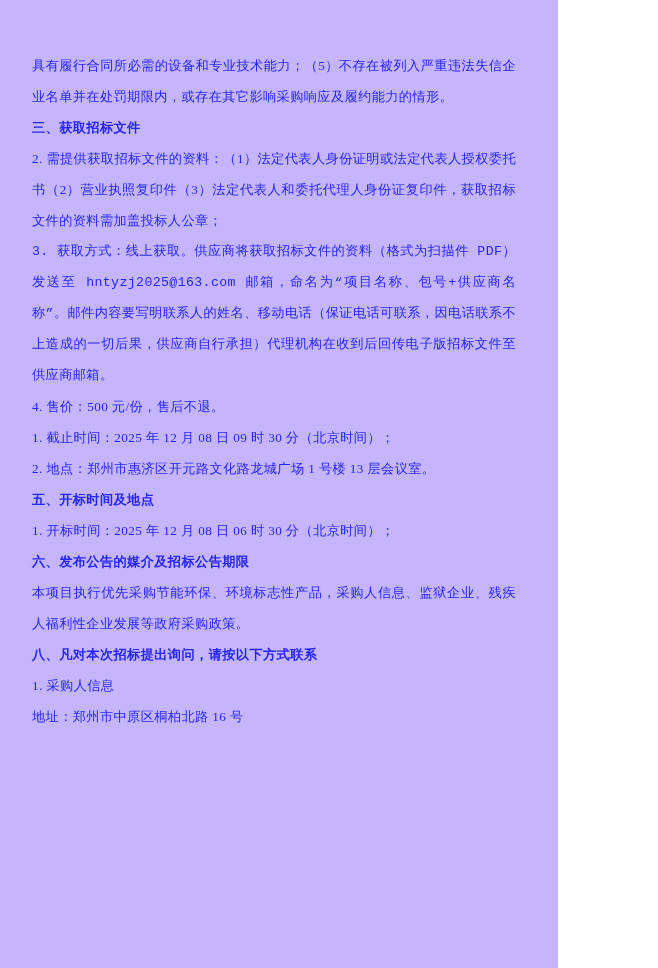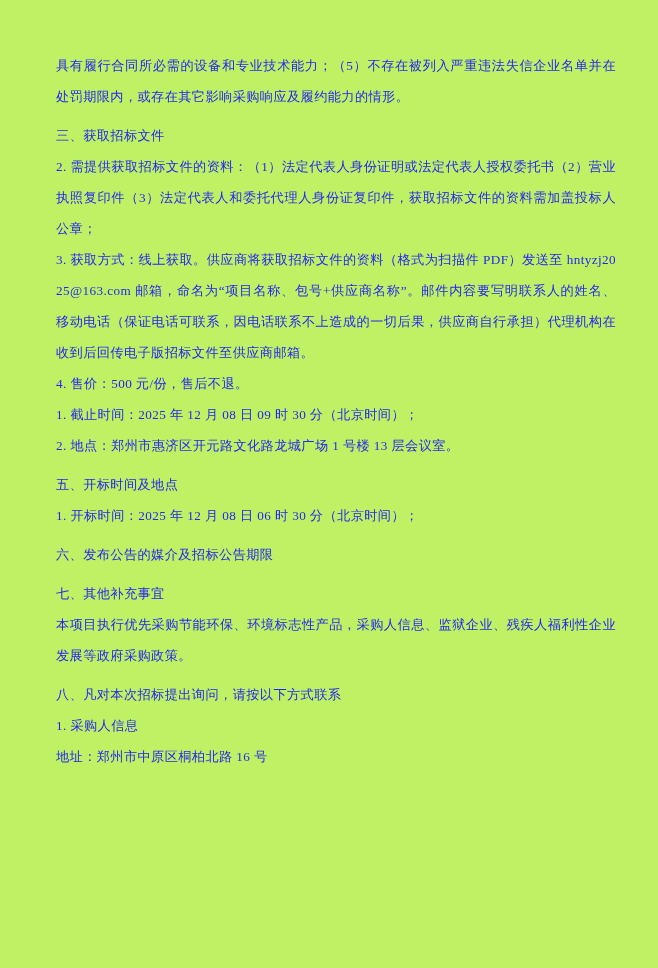--- a/index.html
+++ b/index.html
@@ -8,62 +8,61 @@
     background: #ffffff;
   }
   body {
     width: 658px;
     height: 968px;
     font-family: "Liberation Serif", "DejaVu Serif", serif;
     color: #2222ee;
   }
   .page {
     position: relative;
-    width: 658px;
+    width: 558px;
     height: 968px;
     box-sizing: border-box;
-    padding: 50px 42px 0 56px;
-    background: #bef264;
+    padding: 50px 42px 0 32px;
+    background: #c4b5fd;
     overflow: hidden;
   }
   .doc {
     display: block;
   }
   .para {
     font-size: 13.2px;
     line-height: 31px;
     color: #2626f0;
     text-align: justify;
     text-justify: inter-ideograph;
     letter-spacing: 0.4px;
     margin: 0;
     white-space: normal;
   }
   .para.heading {
-    font-weight: normal;
-    margin-top: 8px;
+    font-weight: bold;
   }
   .para.mono-mix {
     word-break: break-all;
+    font-family: Liberation Mono, monospace;
   }
 </style>
 </head>
 <body>
 
 <div class="page">
   <div class="doc">
     <p class="para">具有履行合同所必需的设备和专业技术能力；（5）不存在被列入严重违法失信企业名单并在处罚期限内，或存在其它影响采购响应及履约能力的情形。</p>
     <p class="para heading">三、获取招标文件</p>
     <p class="para">2. 需提供获取招标文件的资料：（1）法定代表人身份证明或法定代表人授权委托书（2）营业执照复印件（3）法定代表人和委托代理人身份证复印件，获取招标文件的资料需加盖投标人公章；</p>
     <p class="para mono-mix">3. 获取方式：线上获取。供应商将获取招标文件的资料（格式为扫描件 PDF）发送至 hntyzj2025@163.com 邮箱，命名为“项目名称、包号+供应商名称”。邮件内容要写明联系人的姓名、移动电话（保证电话可联系，因电话联系不上造成的一切后果，供应商自行承担）代理机构在收到后回传电子版招标文件至供应商邮箱。</p>
     <p class="para">4. 售价：500 元/份，售后不退。</p>
     <p class="para">1. 截止时间：2025 年 12 月 08 日 09 时 30 分（北京时间）；</p>
     <p class="para">2. 地点：郑州市惠济区开元路文化路龙城广场 1 号楼 13 层会议室。</p>
     <p class="para heading">五、开标时间及地点</p>
     <p class="para">1. 开标时间：2025 年 12 月 08 日 06 时 30 分（北京时间）；</p>
     <p class="para heading">六、发布公告的媒介及招标公告期限</p>
-    <p class="para heading">七、其他补充事宜</p>
     <p class="para">本项目执行优先采购节能环保、环境标志性产品，采购人信息、监狱企业、残疾人福利性企业发展等政府采购政策。</p>
     <p class="para heading">八、凡对本次招标提出询问，请按以下方式联系</p>
     <p class="para">1. 采购人信息</p>
     <p class="para">地址：郑州市中原区桐柏北路 16 号</p>
   </div>
 </div>
 
 </body></html>

